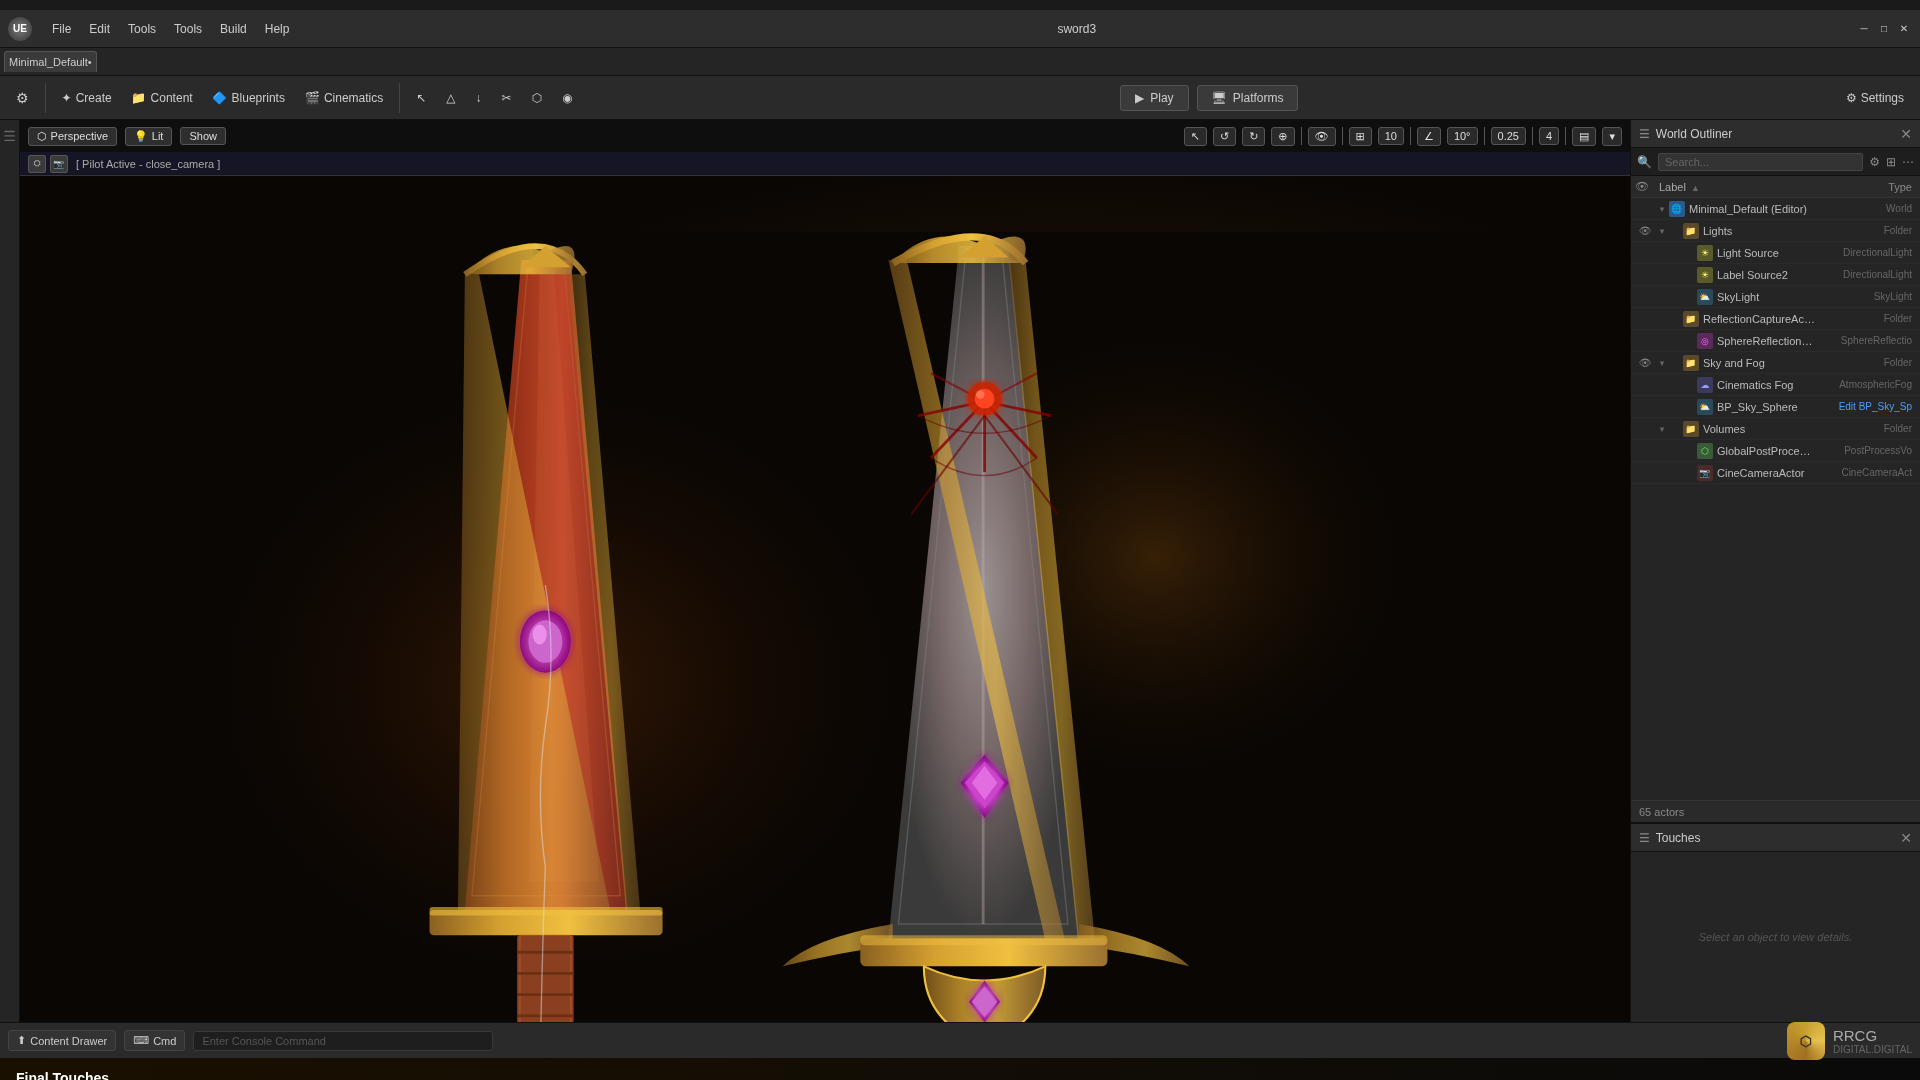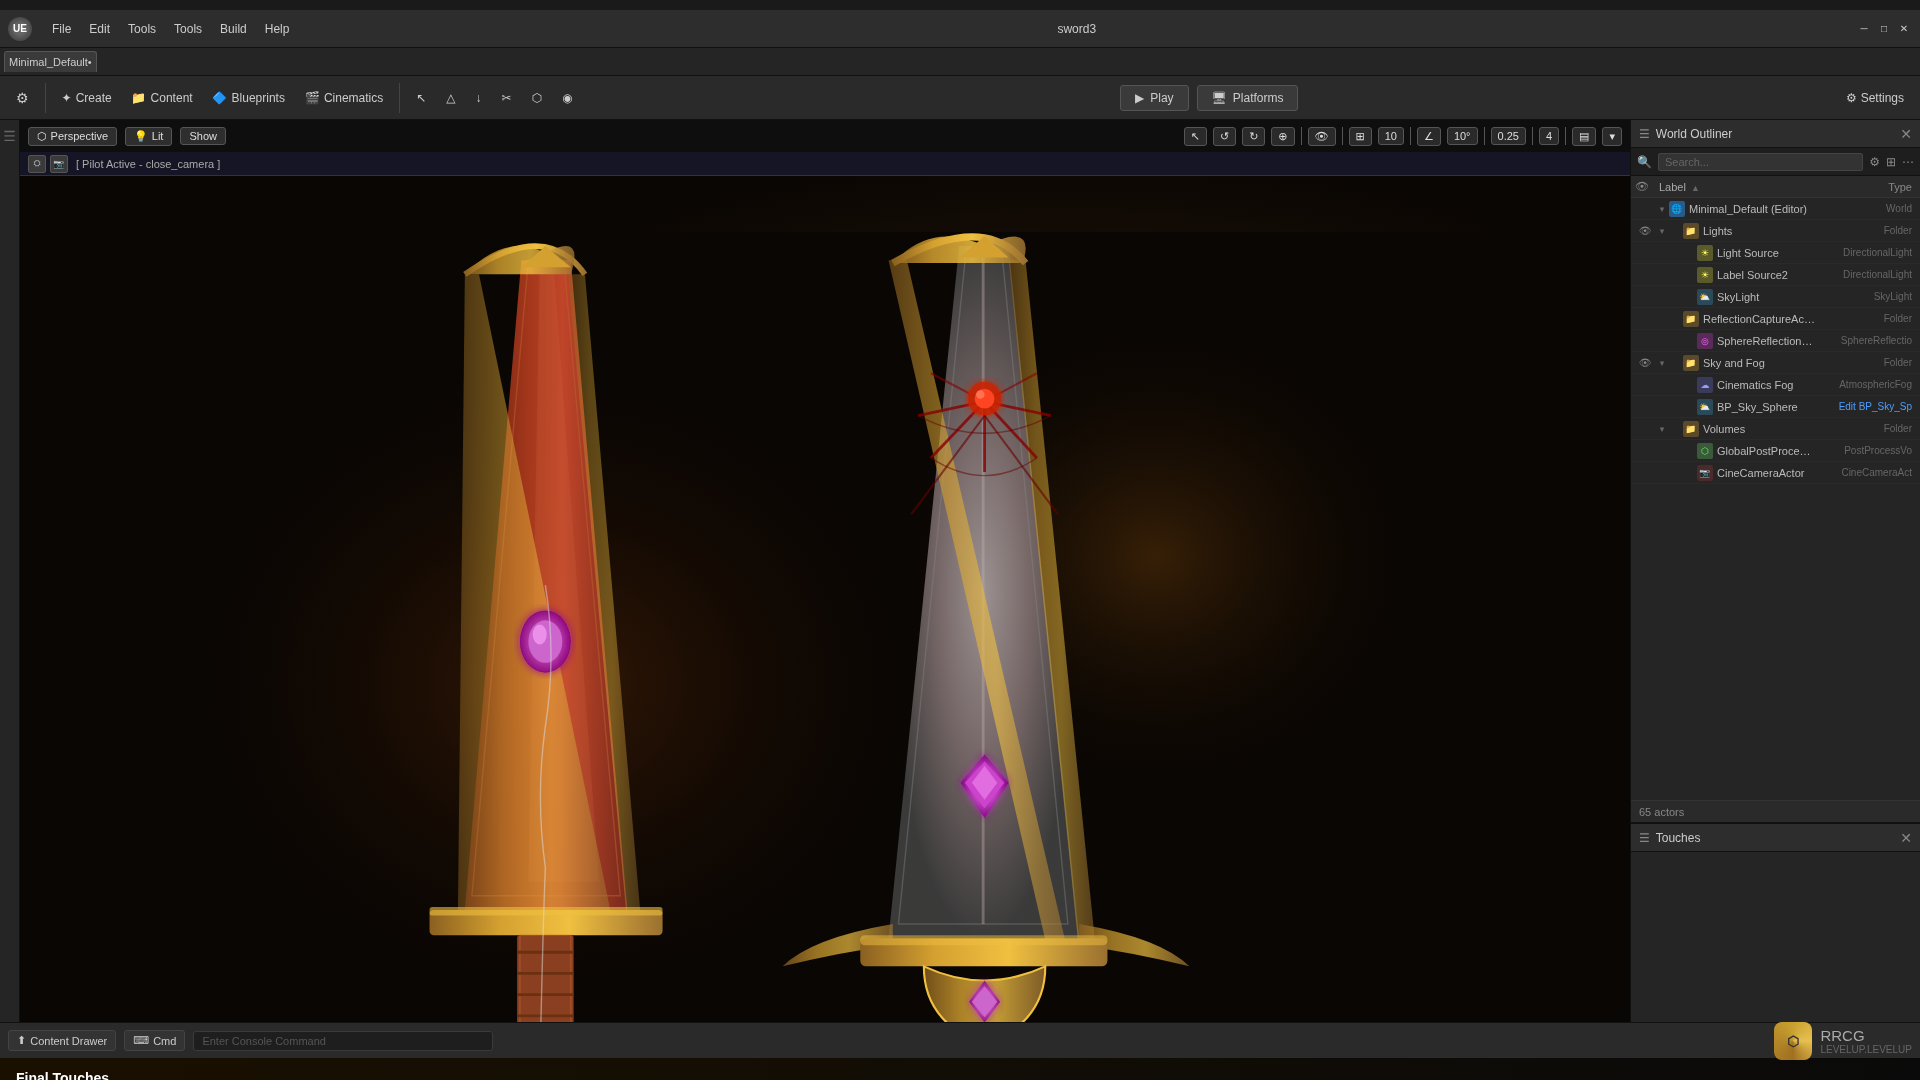--- a/index.html
+++ b/index.html
@@ -874,40 +874,43 @@
       </div>
 
     <div class="actor-count">65 actors</div>
 
     <div class="details-panel">
       <div class="panel-header">
         <span style="color:#888;font-size:12px;">☰</span>
         <span class="panel-title">Touches</span>
         <span class="panel-close-btn">✕</span>
       </div>
+      <div class="details-content">
+        <span>Select an object to view details.</span>
+      </div>
     </div>
   </div>
 </div>
 
 <div class="bottom-bar">
   <div class="bottom-btn">
     <span>⬆</span>
     <span>Content Drawer</span>
   </div>
   <div class="bottom-btn">
     <span>⌨</span>
     <span>Cmd</span>
   </div>
   <input class="console-input" type="text" placeholder="Enter Console Command" style="">
   <div style="flex:1;"></div>
 
   <div style="display:flex;align-items:center;gap:8px;">
     <div style="width:38px;height:38px;background:conic-gradient(#c8a030 0deg,#e8c050 90deg,#a07020 180deg,#c8a030 360deg);border-radius:8px;display:flex;align-items:center;justify-content:center;font-size:14px;color:#333;font-weight:bold;">⬡</div>
     <div style="display:flex;flex-direction:column;">
       <span style="font-size:15px;font-weight:normal;color:#aaa;">RRCG</span>
-      <span style="font-size:10px;color:#666;">LEVELUP.LEVELUP</span>
+      <span style="font-size:10px;color:#666;">DIGITAL.DIGITAL</span>
     </div>
   </div>
 </div>
 
 <div class="footer-brand">
   <span class="footer-text">Final Touches</span>
 </div>
 
 </body></html>

